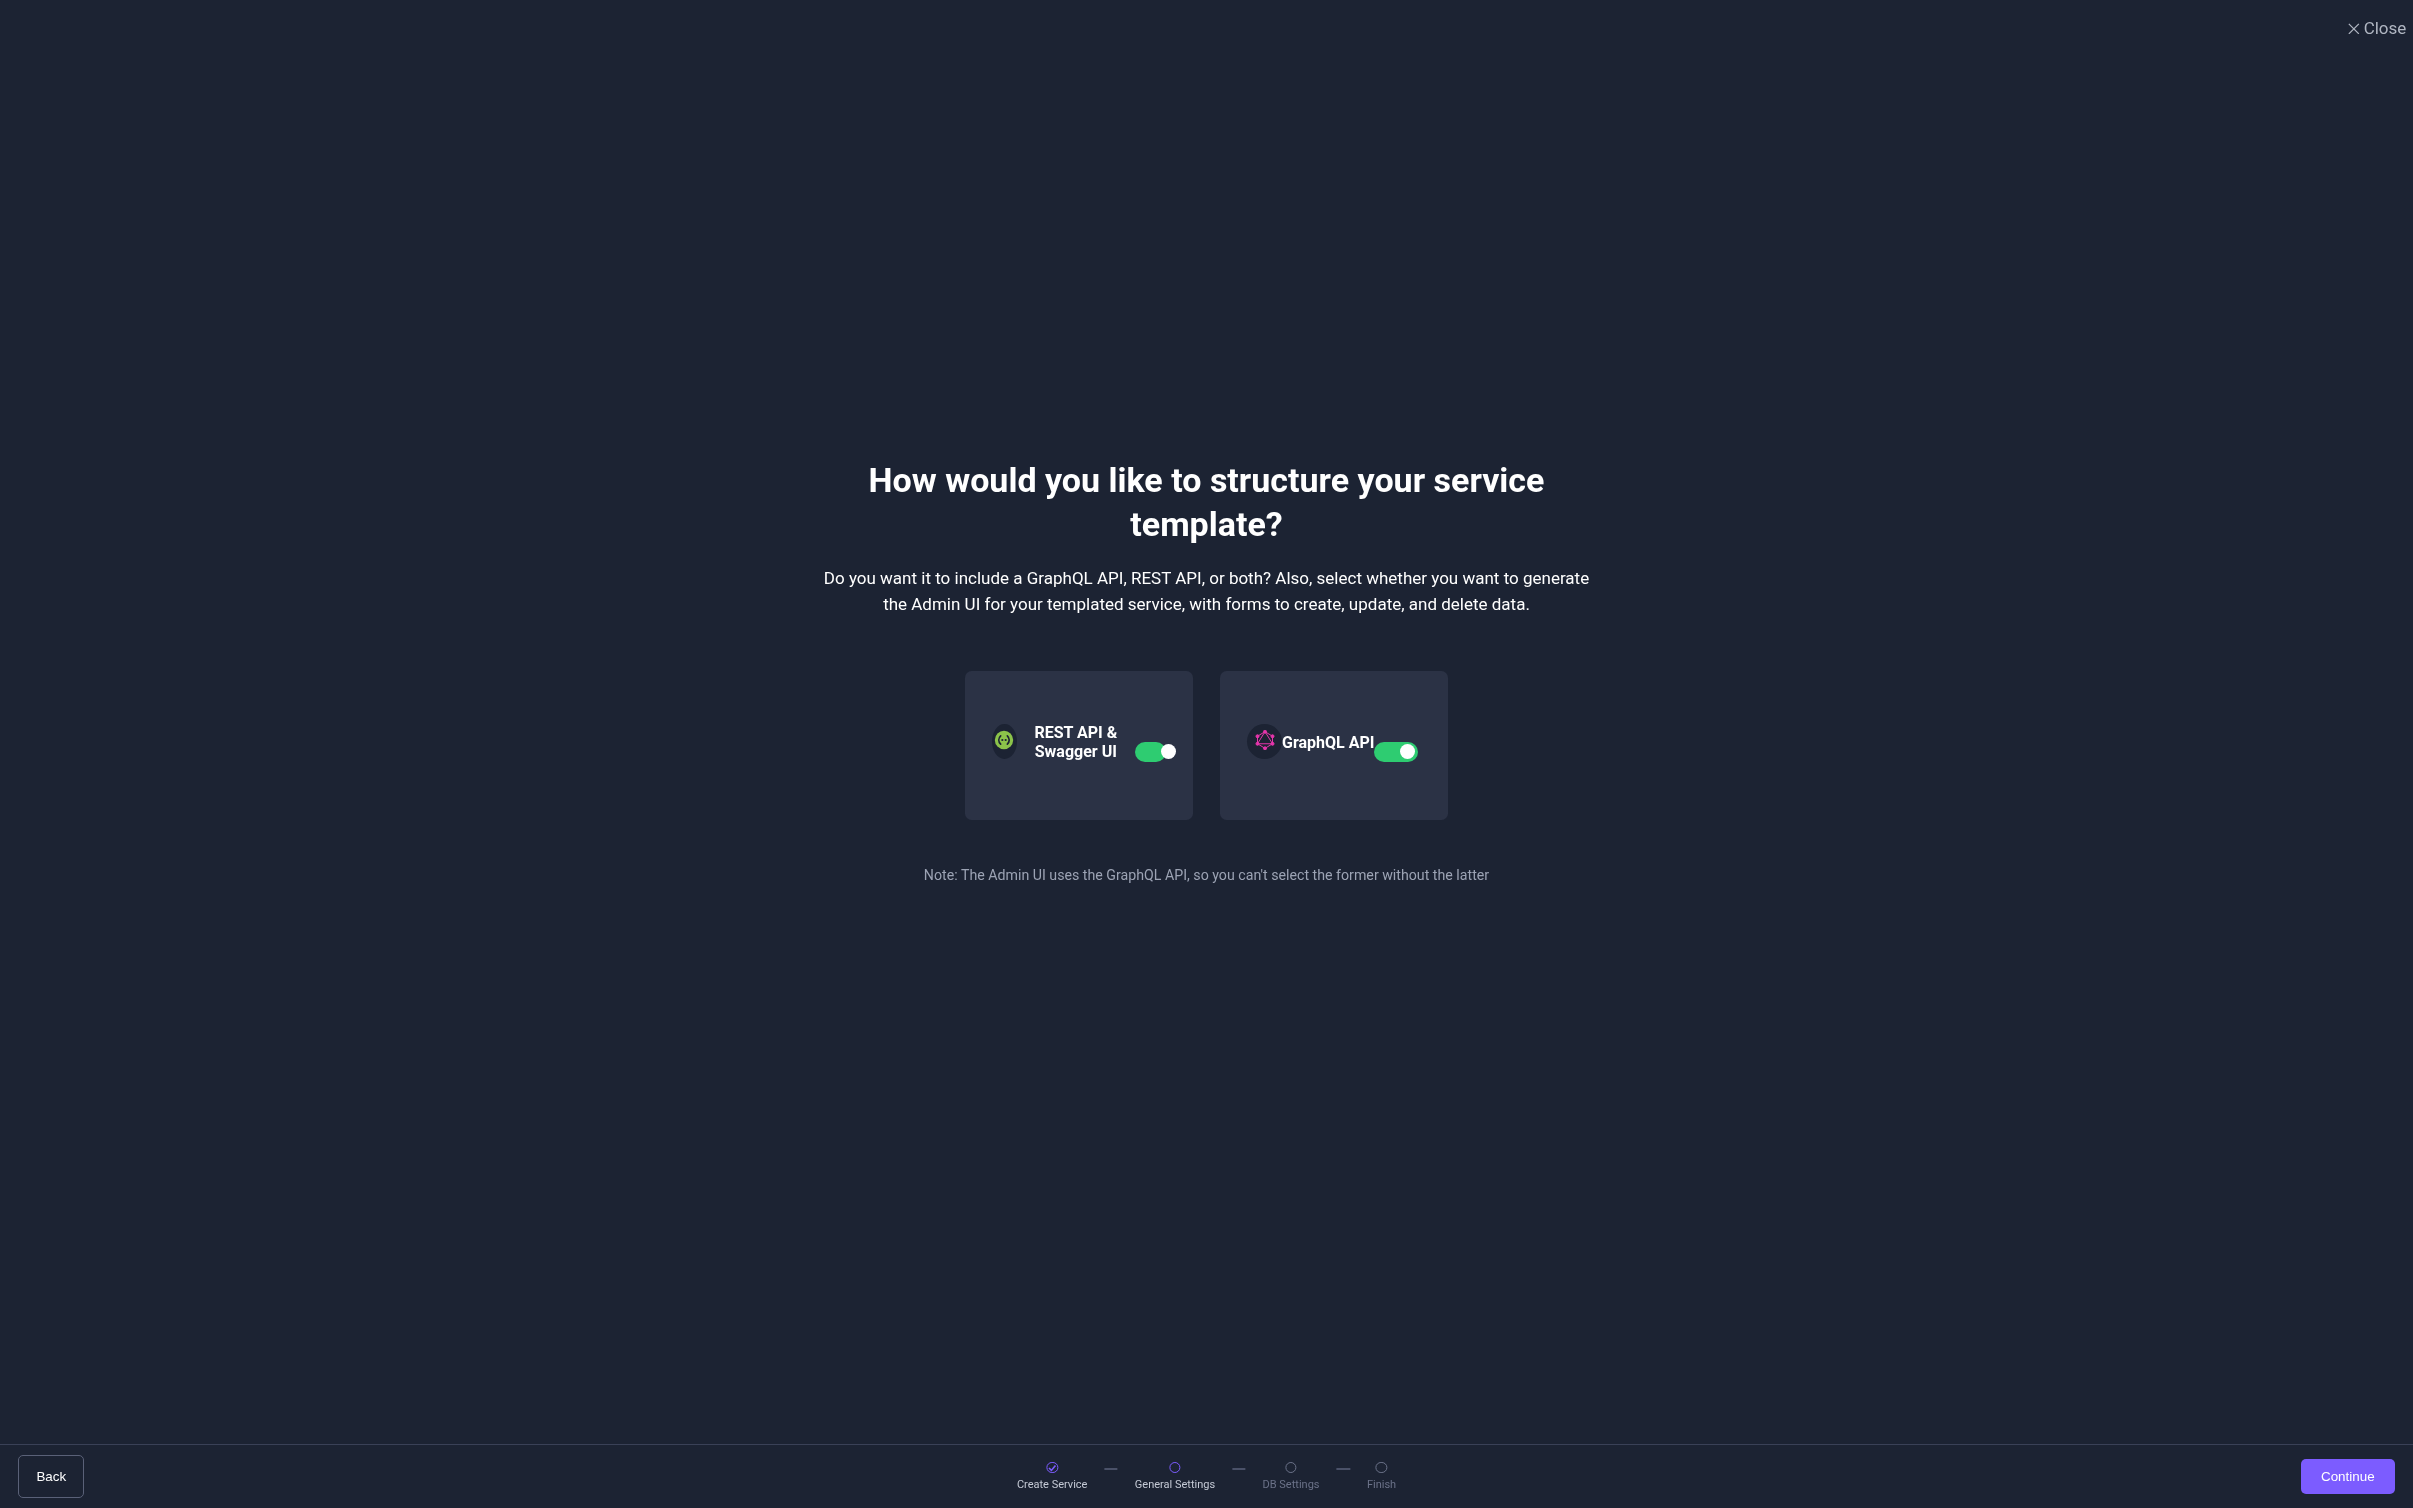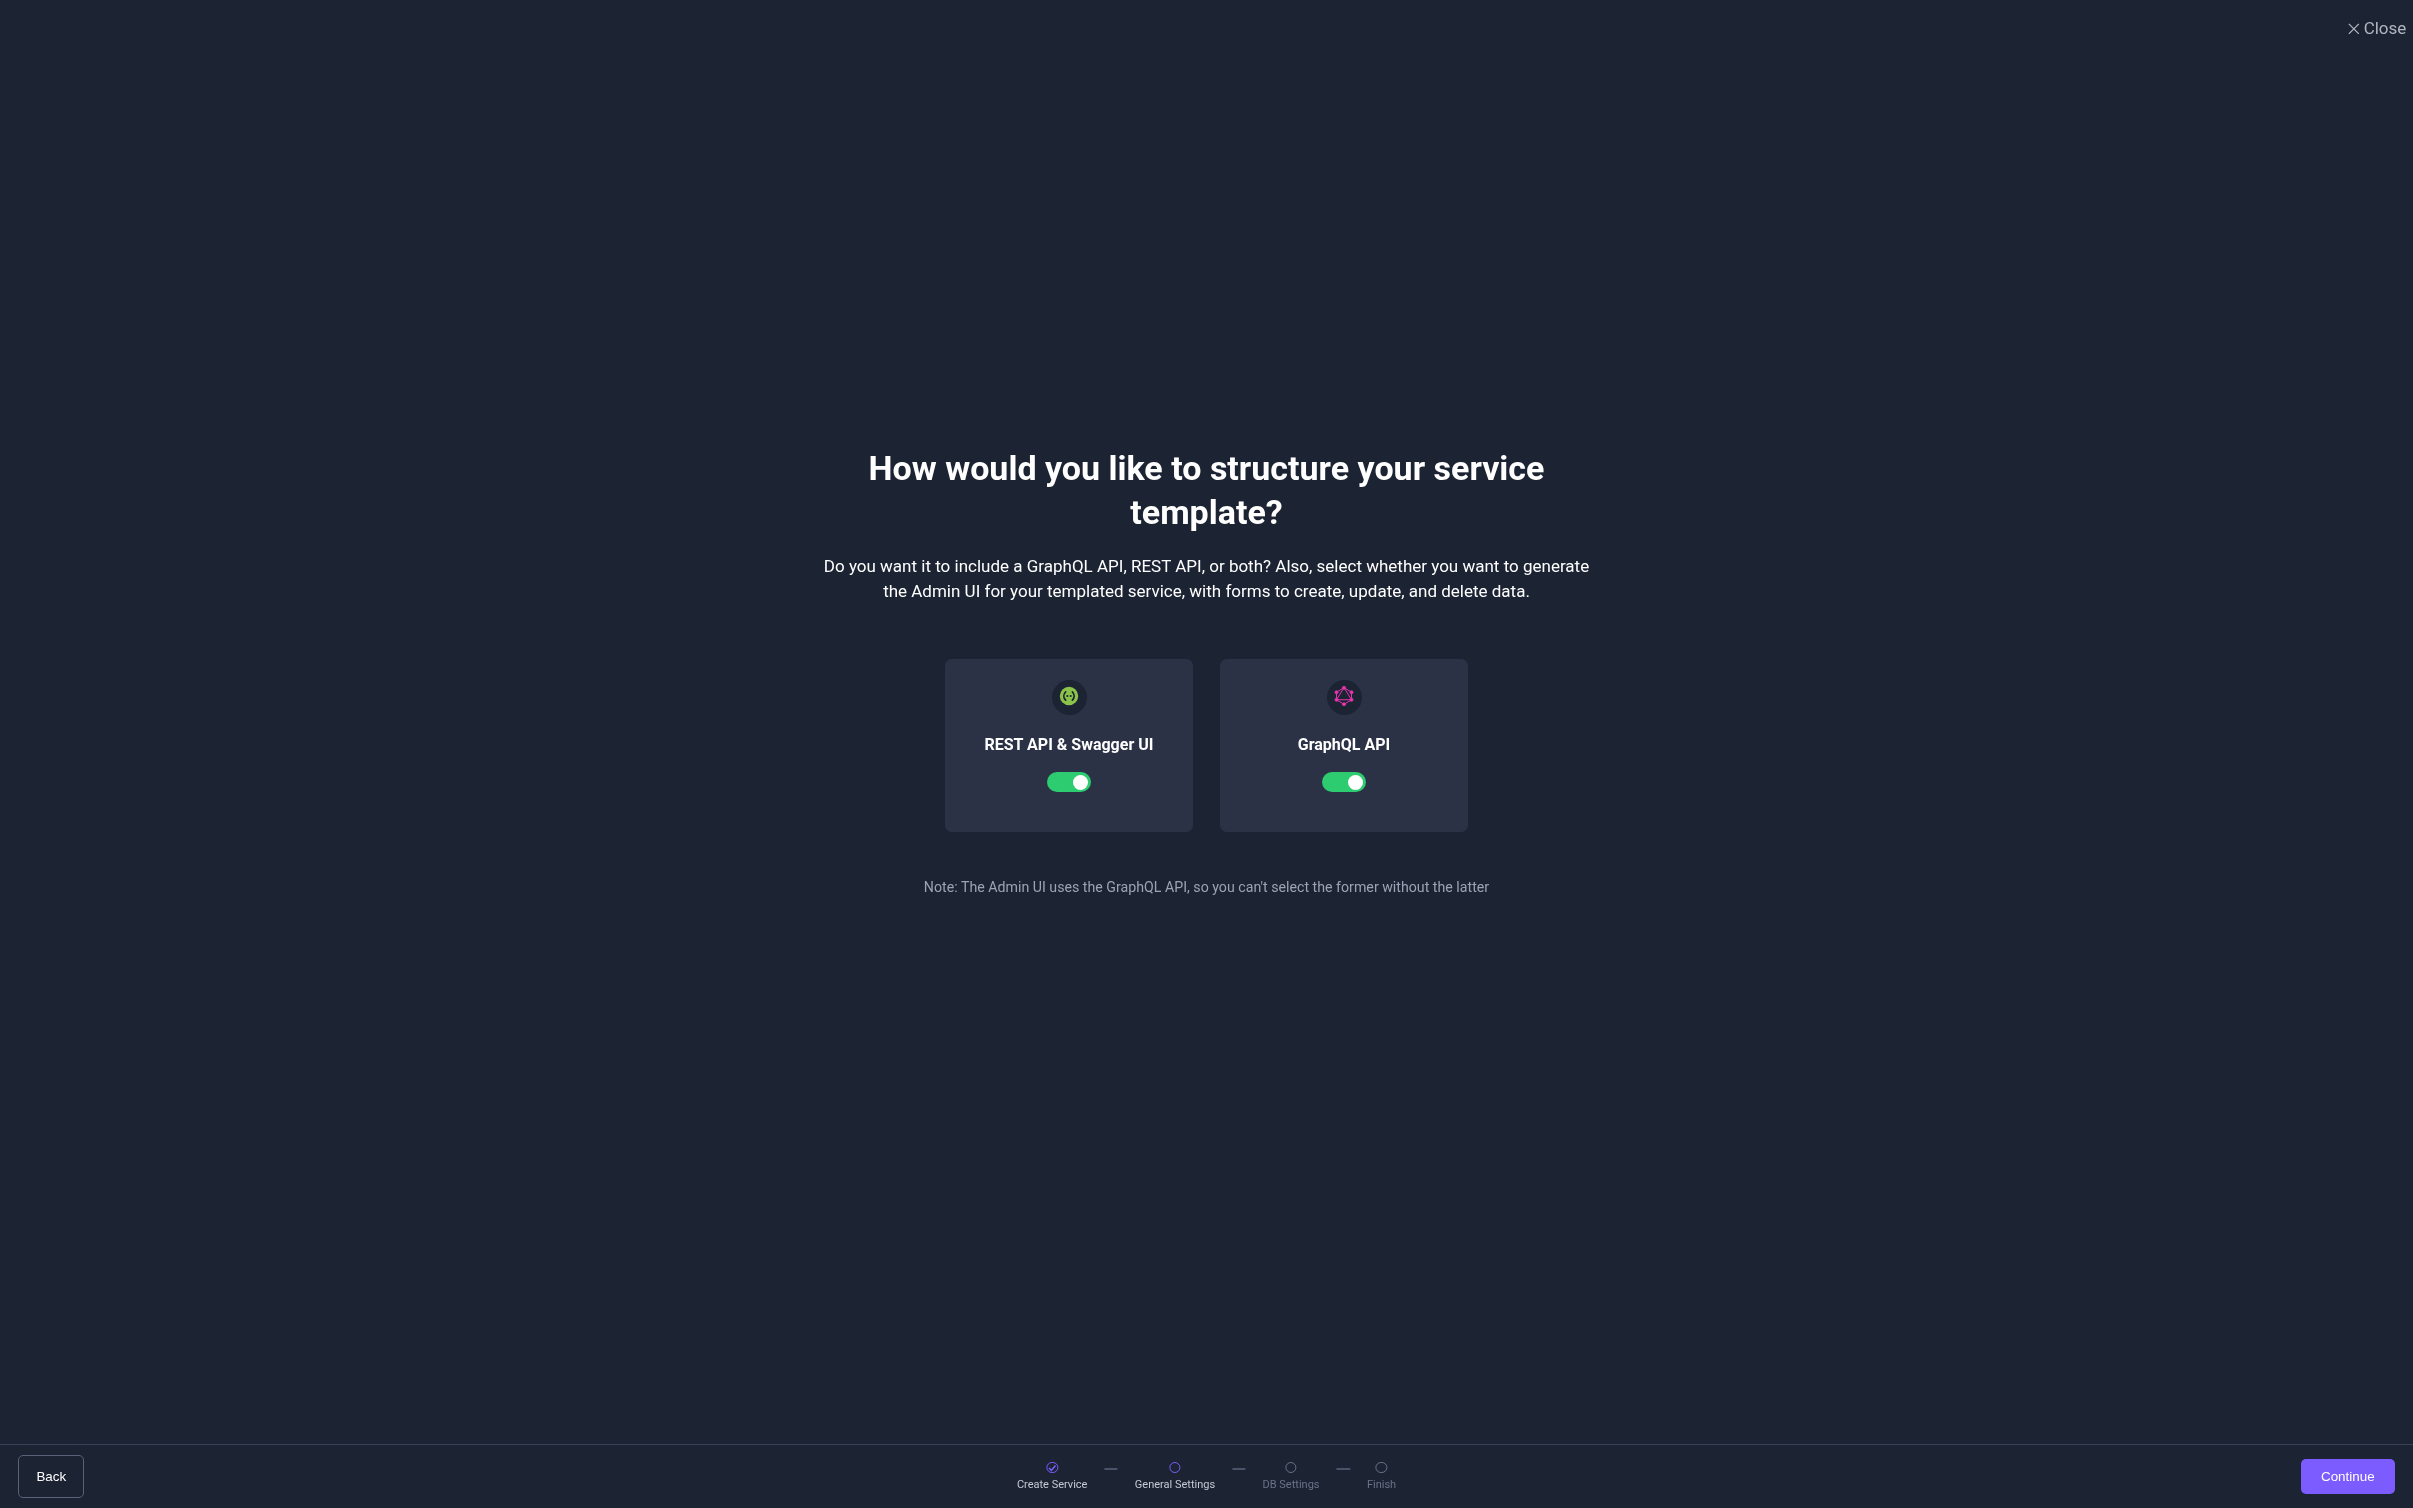--- a/index.html
+++ b/index.html
@@ -72,24 +72,24 @@
     .cards-row {
       display: flex;
       gap: 27px;
       justify-content: center;
       margin-bottom: 47px;
     }
     
     .option-card {
       background: #2b3245;
       border-radius: 6.7px;
-      padding: 21px 27px 40px;
-      width: 248px;
-      display: flex;
-      flex-direction: column;
+      padding: 52px 27px 40px;
+      width: 228px;
+      display: flex;
+      flex-direction: row;
       align-items: center;
     }
     
     .icon-circle {
       width: 35px;
       height: 35px;
       border-radius: 50%;
       display: flex;
       align-items: center;
       justify-content: center;

